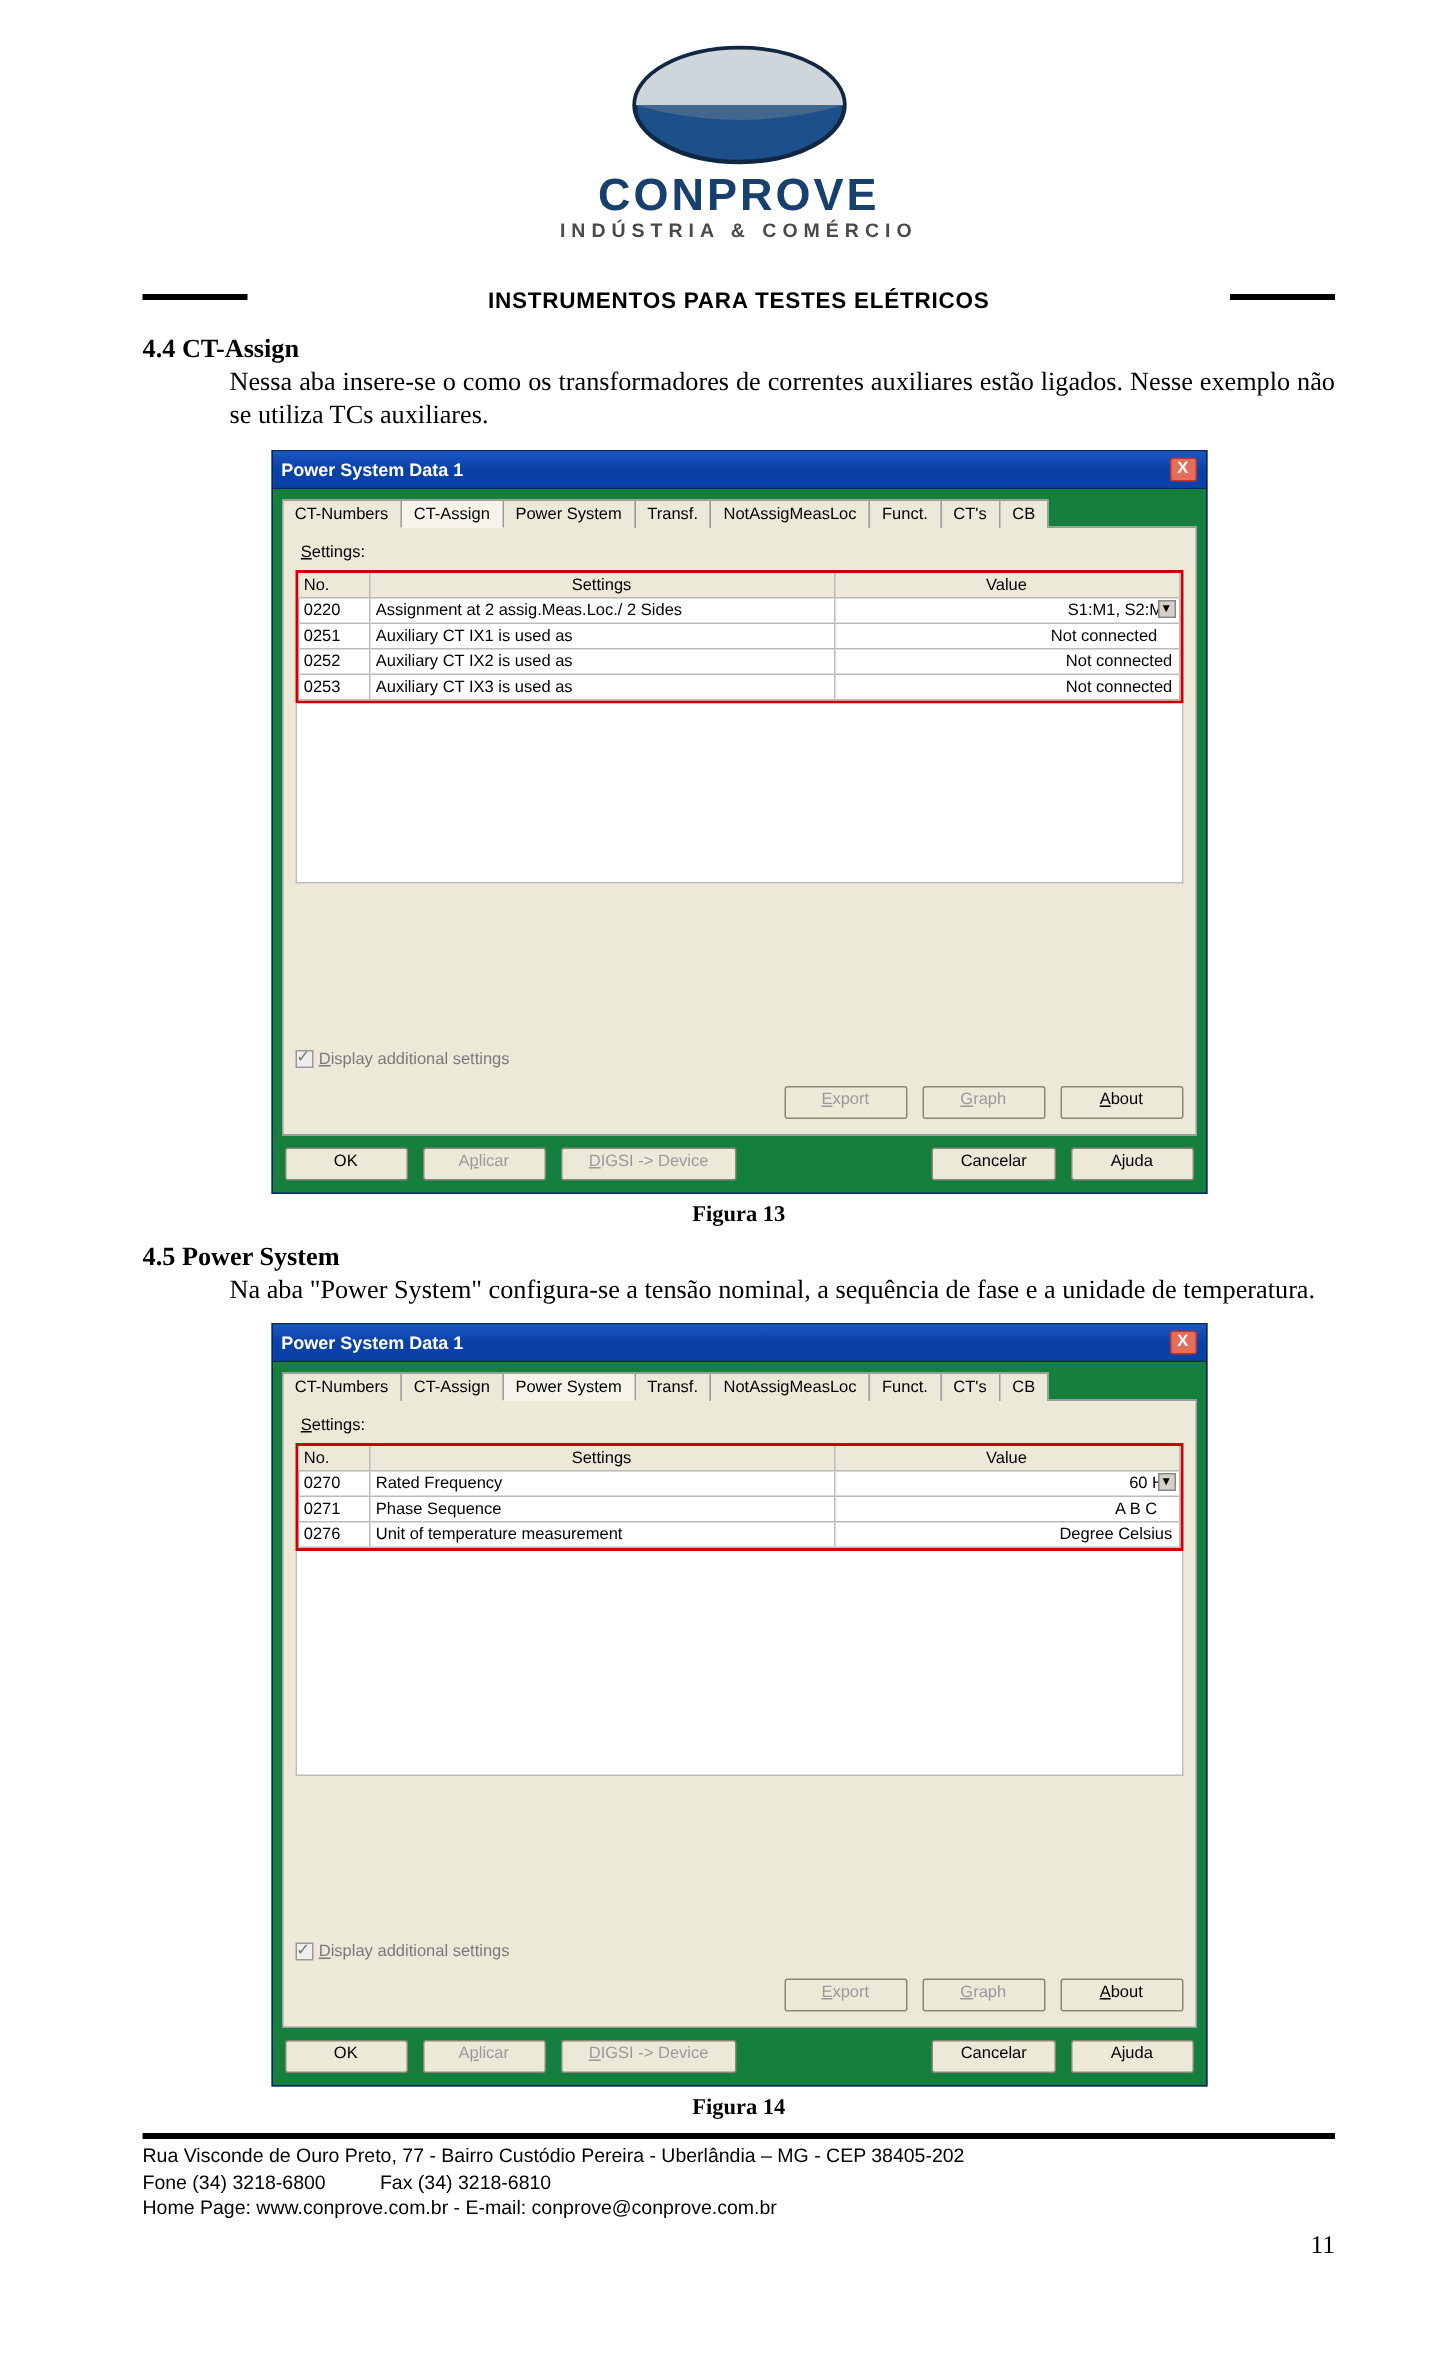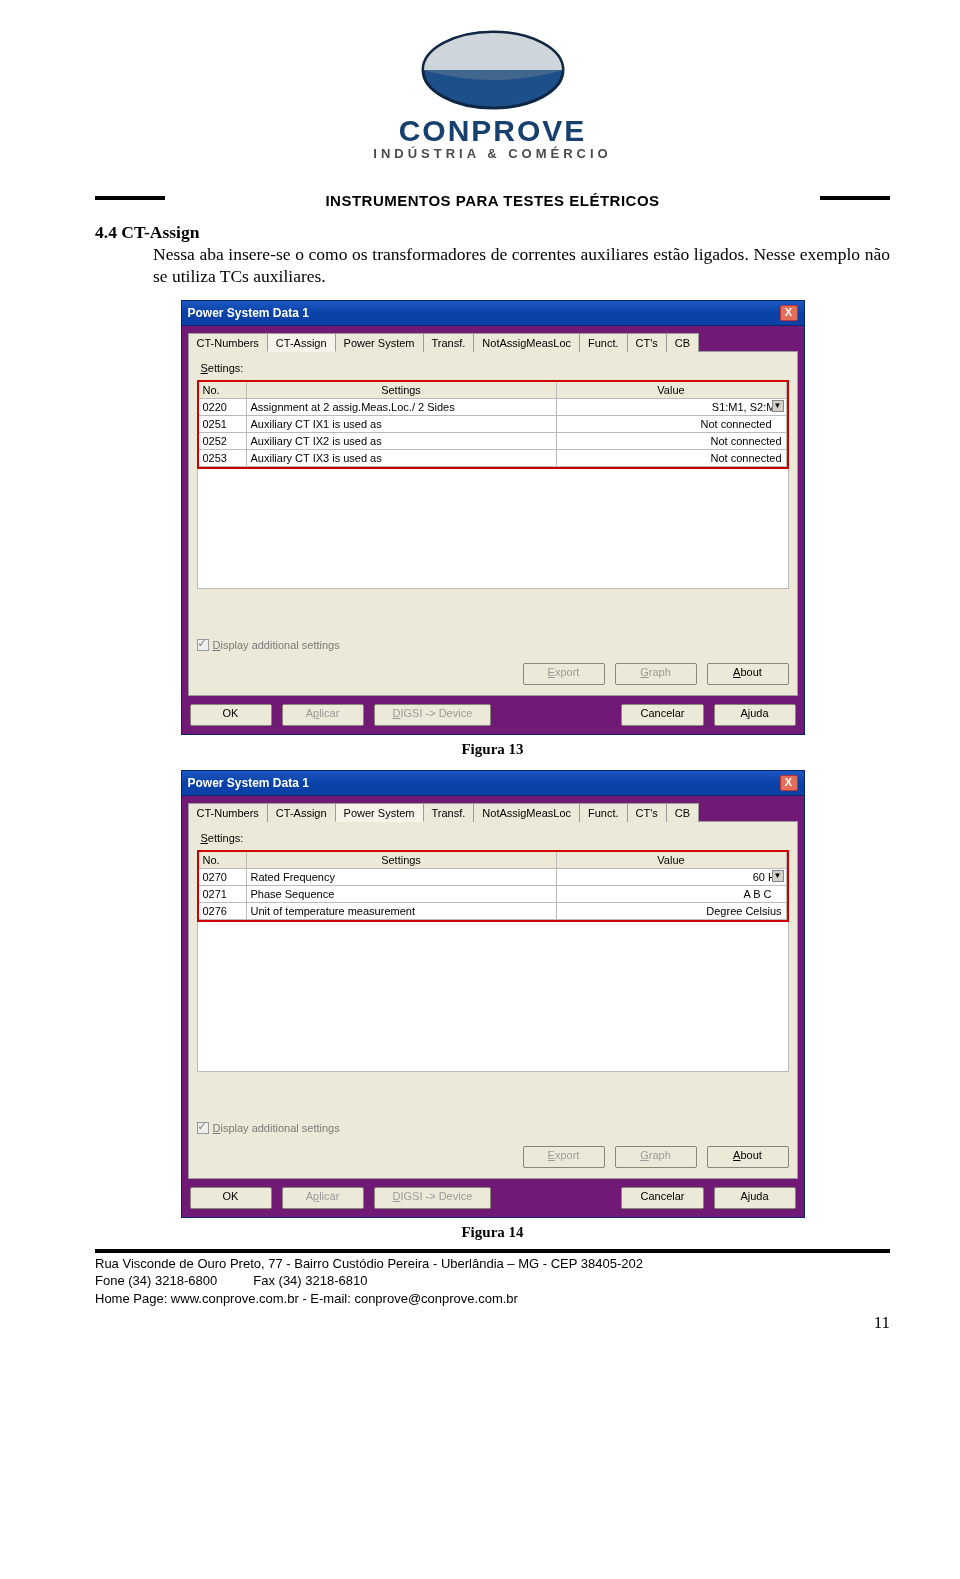--- a/index.html
+++ b/index.html
@@ -37,21 +37,21 @@
     font-family: Arial, Helvetica, sans-serif;
     font-weight:700;
     font-size:15px;
     letter-spacing:0.5px;
   }
   .body-text { font-size:17.5px; line-height:1.25; }
   .section-title { font-weight:700; display:inline; }
   .indent { margin-left:58px; text-align:justify; }
   .caption { text-align:center; font-weight:700; font-size:15px; margin:6px 0 8px 0; font-family:"Times New Roman", serif;}
   .screenshot {
-    width: 624px; margin: 12px auto 4px auto; background:#701a75;
+    width: 624px; margin: 12px auto 4px auto; background:#15803d;
     border:1px solid #0a246a; font-family: Tahoma, Arial, sans-serif;
     font-size:11px; color:#000;
   }
   .titlebar {
     background: linear-gradient(#1c57c3,#0a41a6 50%,#0a41a6);
     color:#fff; font-weight:700; font-size:12px; padding:4px 6px;
     display:flex; justify-content:space-between; align-items:center;
     border-bottom:1px solid #0a246a;
   }
   .closebox {
@@ -81,21 +81,21 @@
   }
   .col-no { width:48px; text-align:left;}
   .col-set { flex:1; }
   .col-val { width:230px; text-align:right; position:relative;}
   .grid-row:nth-child(2) .col-val { padding-right:14px; }
   .grid-body-filler { height:120px; background:#fff; border-top:none;}
   .dropdown-btn {
     position:absolute; right:2px; top:1px; width:12px; height:12px;
     background:#d4d0c8; border:1px solid #888; font-size:8px; line-height:9px; text-align:center;
   }
-  .disp-row { margin-top:50px; color:#7a7a7a; display:flex; align-items:center; gap:4px;}
+  .disp-row { margin-top:111px; color:#7a7a7a; display:flex; align-items:center; gap:4px;}
   .chk { width:12px;height:12px;border:1px solid #999;background:#eee;display:inline-block;position:relative;}
   .chk::after{content:"✓";position:absolute;left:0;top:-3px;font-size:11px;color:#777;}
   .disp-row span.ul{ text-decoration:underline;}
   .btn {
     min-width:82px; height:22px; border:1px solid #8a867a; background:#ece9d8;
     font-size:11px; font-family:Tahoma, Arial; padding:2px 18px; text-align:center;
     border-radius:2px;
   }
   .btn.disabled { color:#9a9a9a; }
   .btn span.ul { text-decoration:underline; }
@@ -197,20 +197,24 @@
     <div class="btn">OK</div>
     <div class="btn disabled">A<span class="ul">p</span>licar</div>
     <div class="btn disabled" style="min-width:110px"><span class="ul">D</span>IGSI -&gt; Device</div>
     <div class="spaceflex"></div>
     <div class="btn">Cancelar</div>
     <div class="btn">Ajuda</div>
   </div>
 </div>
 <div class="caption">Figura 13</div>
 
+<div class="body-text">
+  <span class="section-title">4.5 Power System</span>
+  <div class="indent">Na aba "Power System" configura-se a tensão nominal, a sequência de fase e a unidade de temperatura.</div>
+</div>
 
 <div class="screenshot">
   <div class="titlebar">
     <span>Power System Data 1</span>
     <span class="closebox">X</span>
   </div>
   <div class="tabs" id="tabs2">
         <div class="tab">CT-Numbers</div>
         <div class="tab">CT-Assign</div>
         <div class="tab active">Power System</div>

